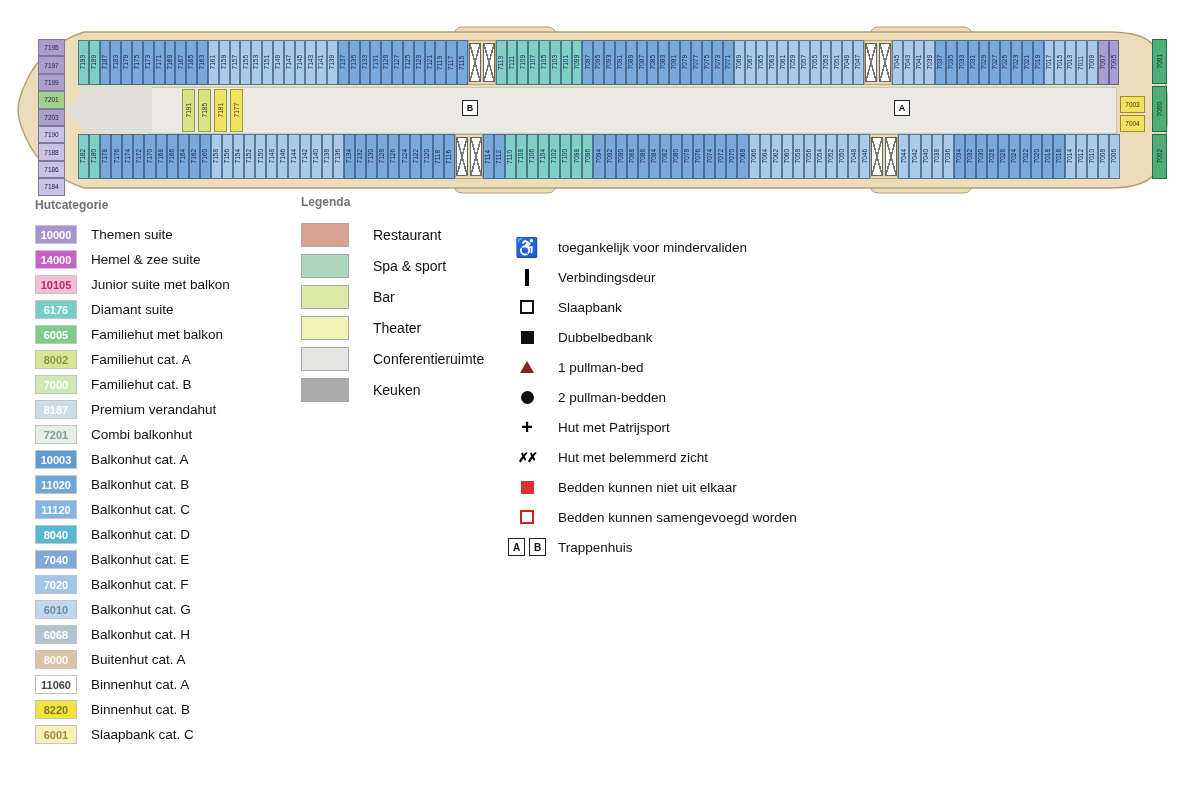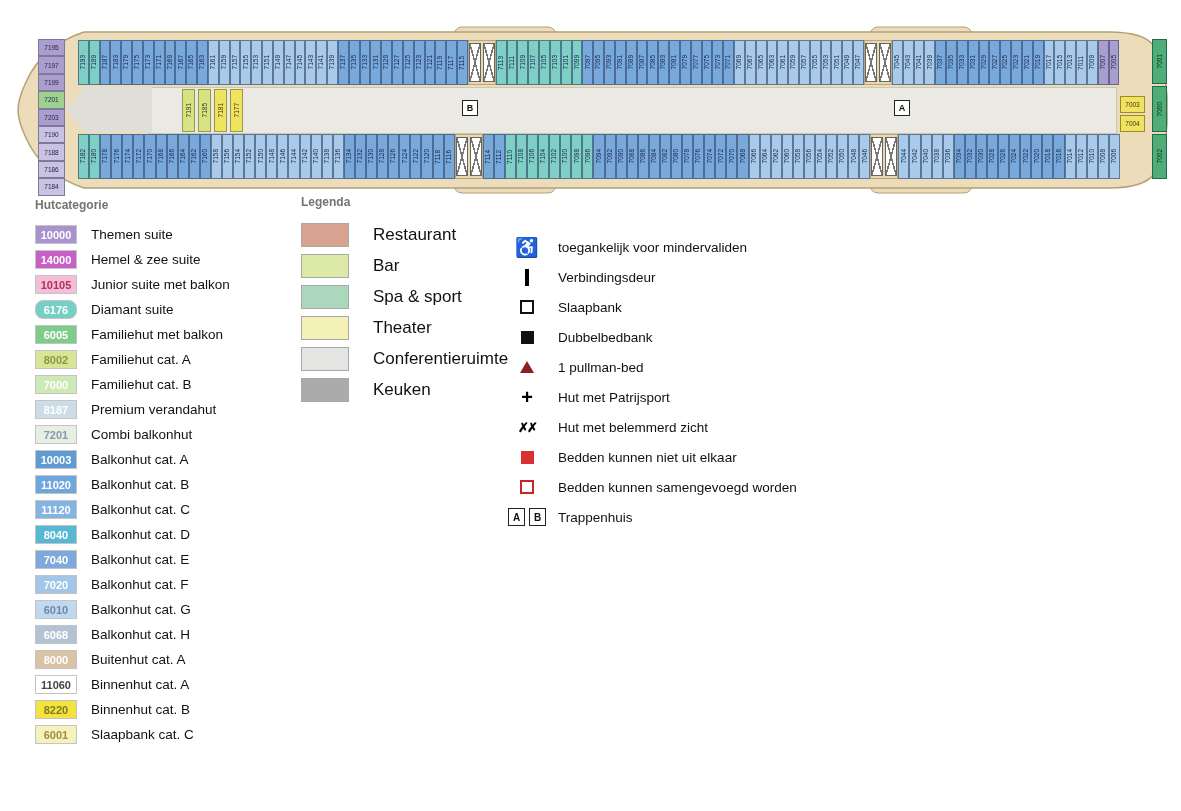--- a/index.html
+++ b/index.html
@@ -37,21 +37,21 @@
   
   .section-title{font-size:12px;font-weight:bold;margin:0 0 10px 0;color:#737373;}
   .panel-categories{position:absolute;left:35px;top:198px;}
   .cat-row{display:flex;align-items:center;height:25px;}
   .cat-swatch{width:40px;height:17px;border:1px solid #c4c4c4;display:flex;align-items:center;justify-content:center;font-size:11px;font-weight:bold;}
   .cat-label{margin-left:14px;font-size:13.5px;color:#111;}
 
   .panel-legend{position:absolute;left:278px;top:195px;margin-left:23px;}
   .area-row{display:flex;align-items:center;height:31px;}
   .area-swatch{width:46px;height:22px;border:1px solid #a8a8a8;}
-  .area-label{margin-left:24px;font-size:17px;color:#111;}
+  .area-label{margin-left:24px;font-size:14px;color:#111;}
 
   .panel-symbols{position:absolute;left:508px;top:232px;}
   .sym-row{display:flex;align-items:center;min-height:30px;}
   .sym-icon{width:38px;display:flex;align-items:center;justify-content:center;gap:4px;}
   .sym-label{margin-left:12px;font-size:13.5px;color:#111;}
   .glyph-wheelchair{font-size:19px;line-height:1;color:#000;}
   .ic-door{width:4px;height:17px;background:#000;}
   .ic-sq-outline{width:10px;height:10px;border:2px solid #111;background:#fff;}
   .ic-sq-fill{width:13px;height:13px;background:#111;}
   .ic-sq-outline.red{border-color:#cc2424;}
@@ -692,21 +692,21 @@
         </div>
         <div class="cat-row">
           <div class="cat-swatch" style="background: rgb(199, 95, 199); color: rgb(255, 255, 255);">14000</div>
           <div class="cat-label">Hemel &amp; zee suite</div>
         </div>
         <div class="cat-row">
           <div class="cat-swatch" style="background: rgb(243, 190, 214); color: rgb(176, 48, 96); text-align: right;">10105</div>
           <div class="cat-label">Junior suite met balkon</div>
         </div>
         <div class="cat-row">
-          <div class="cat-swatch" style="background: rgb(117, 207, 196); color: rgb(255, 255, 255); border-radius: 8px;">6176</div>
+          <div class="cat-swatch" style="background: rgb(117, 207, 196); color: rgb(255, 255, 255);">6176</div>
           <div class="cat-label">Diamant suite</div>
         </div>
         <div class="cat-row">
           <div class="cat-swatch" style="background: rgb(127, 204, 138); color: rgb(255, 255, 255);">6005</div>
           <div class="cat-label">Familiehut met balkon</div>
         </div>
         <div class="cat-row">
           <div class="cat-swatch" style="background: rgb(216, 229, 148); color: rgb(138, 154, 64);">8002</div>
           <div class="cat-label">Familiehut cat. A</div>
         </div>
@@ -774,26 +774,26 @@
   </div>
 
   <div class="panel-legend">
     <h3 class="section-title">Legenda</h3>
     <div id="legend-areas">
         <div class="area-row">
           <div class="area-swatch" style="background: rgb(216, 162, 145);"></div>
           <div class="area-label">Restaurant</div>
         </div>
         <div class="area-row">
+          <div class="area-swatch" style="background: rgb(171, 216, 189);"></div>
+          <div class="area-label">Spa &amp; sport</div>
+        </div>
+        <div class="area-row">
           <div class="area-swatch" style="background: rgb(221, 233, 166);"></div>
           <div class="area-label">Bar</div>
-        </div>
-        <div class="area-row">
-          <div class="area-swatch" style="background: rgb(171, 216, 189);"></div>
-          <div class="area-label">Spa &amp; sport</div>
         </div>
         <div class="area-row">
           <div class="area-swatch" style="background: rgb(244, 241, 182);"></div>
           <div class="area-label">Theater</div>
         </div>
         <div class="area-row">
           <div class="area-swatch" style="background: rgb(228, 228, 226);"></div>
           <div class="area-label">Conferentieruimte</div>
         </div>
         <div class="area-row">
@@ -830,20 +830,26 @@
           <div class="sym-label">Dubbelbedbank</div>
         </div>
         <div class="sym-row">
           <div class="sym-icon">
             <div class="ic-tri"></div>
           </div>
           <div class="sym-label">1 pullman-bed</div>
         </div>
         <div class="sym-row">
           <div class="sym-icon">
+            <div class="ic-circle"></div>
+          </div>
+          <div class="sym-label">2 pullman-bedden</div>
+        </div>
+        <div class="sym-row">
+          <div class="sym-icon">
             <span class="ic-plus">+</span>
           </div>
           <div class="sym-label">Hut met Patrijsport</div>
         </div>
         <div class="sym-row">
           <div class="sym-icon">
             <span class="ic-xx">✗✗</span>
           </div>
           <div class="sym-label">Hut met belemmerd zicht</div>
         </div>

